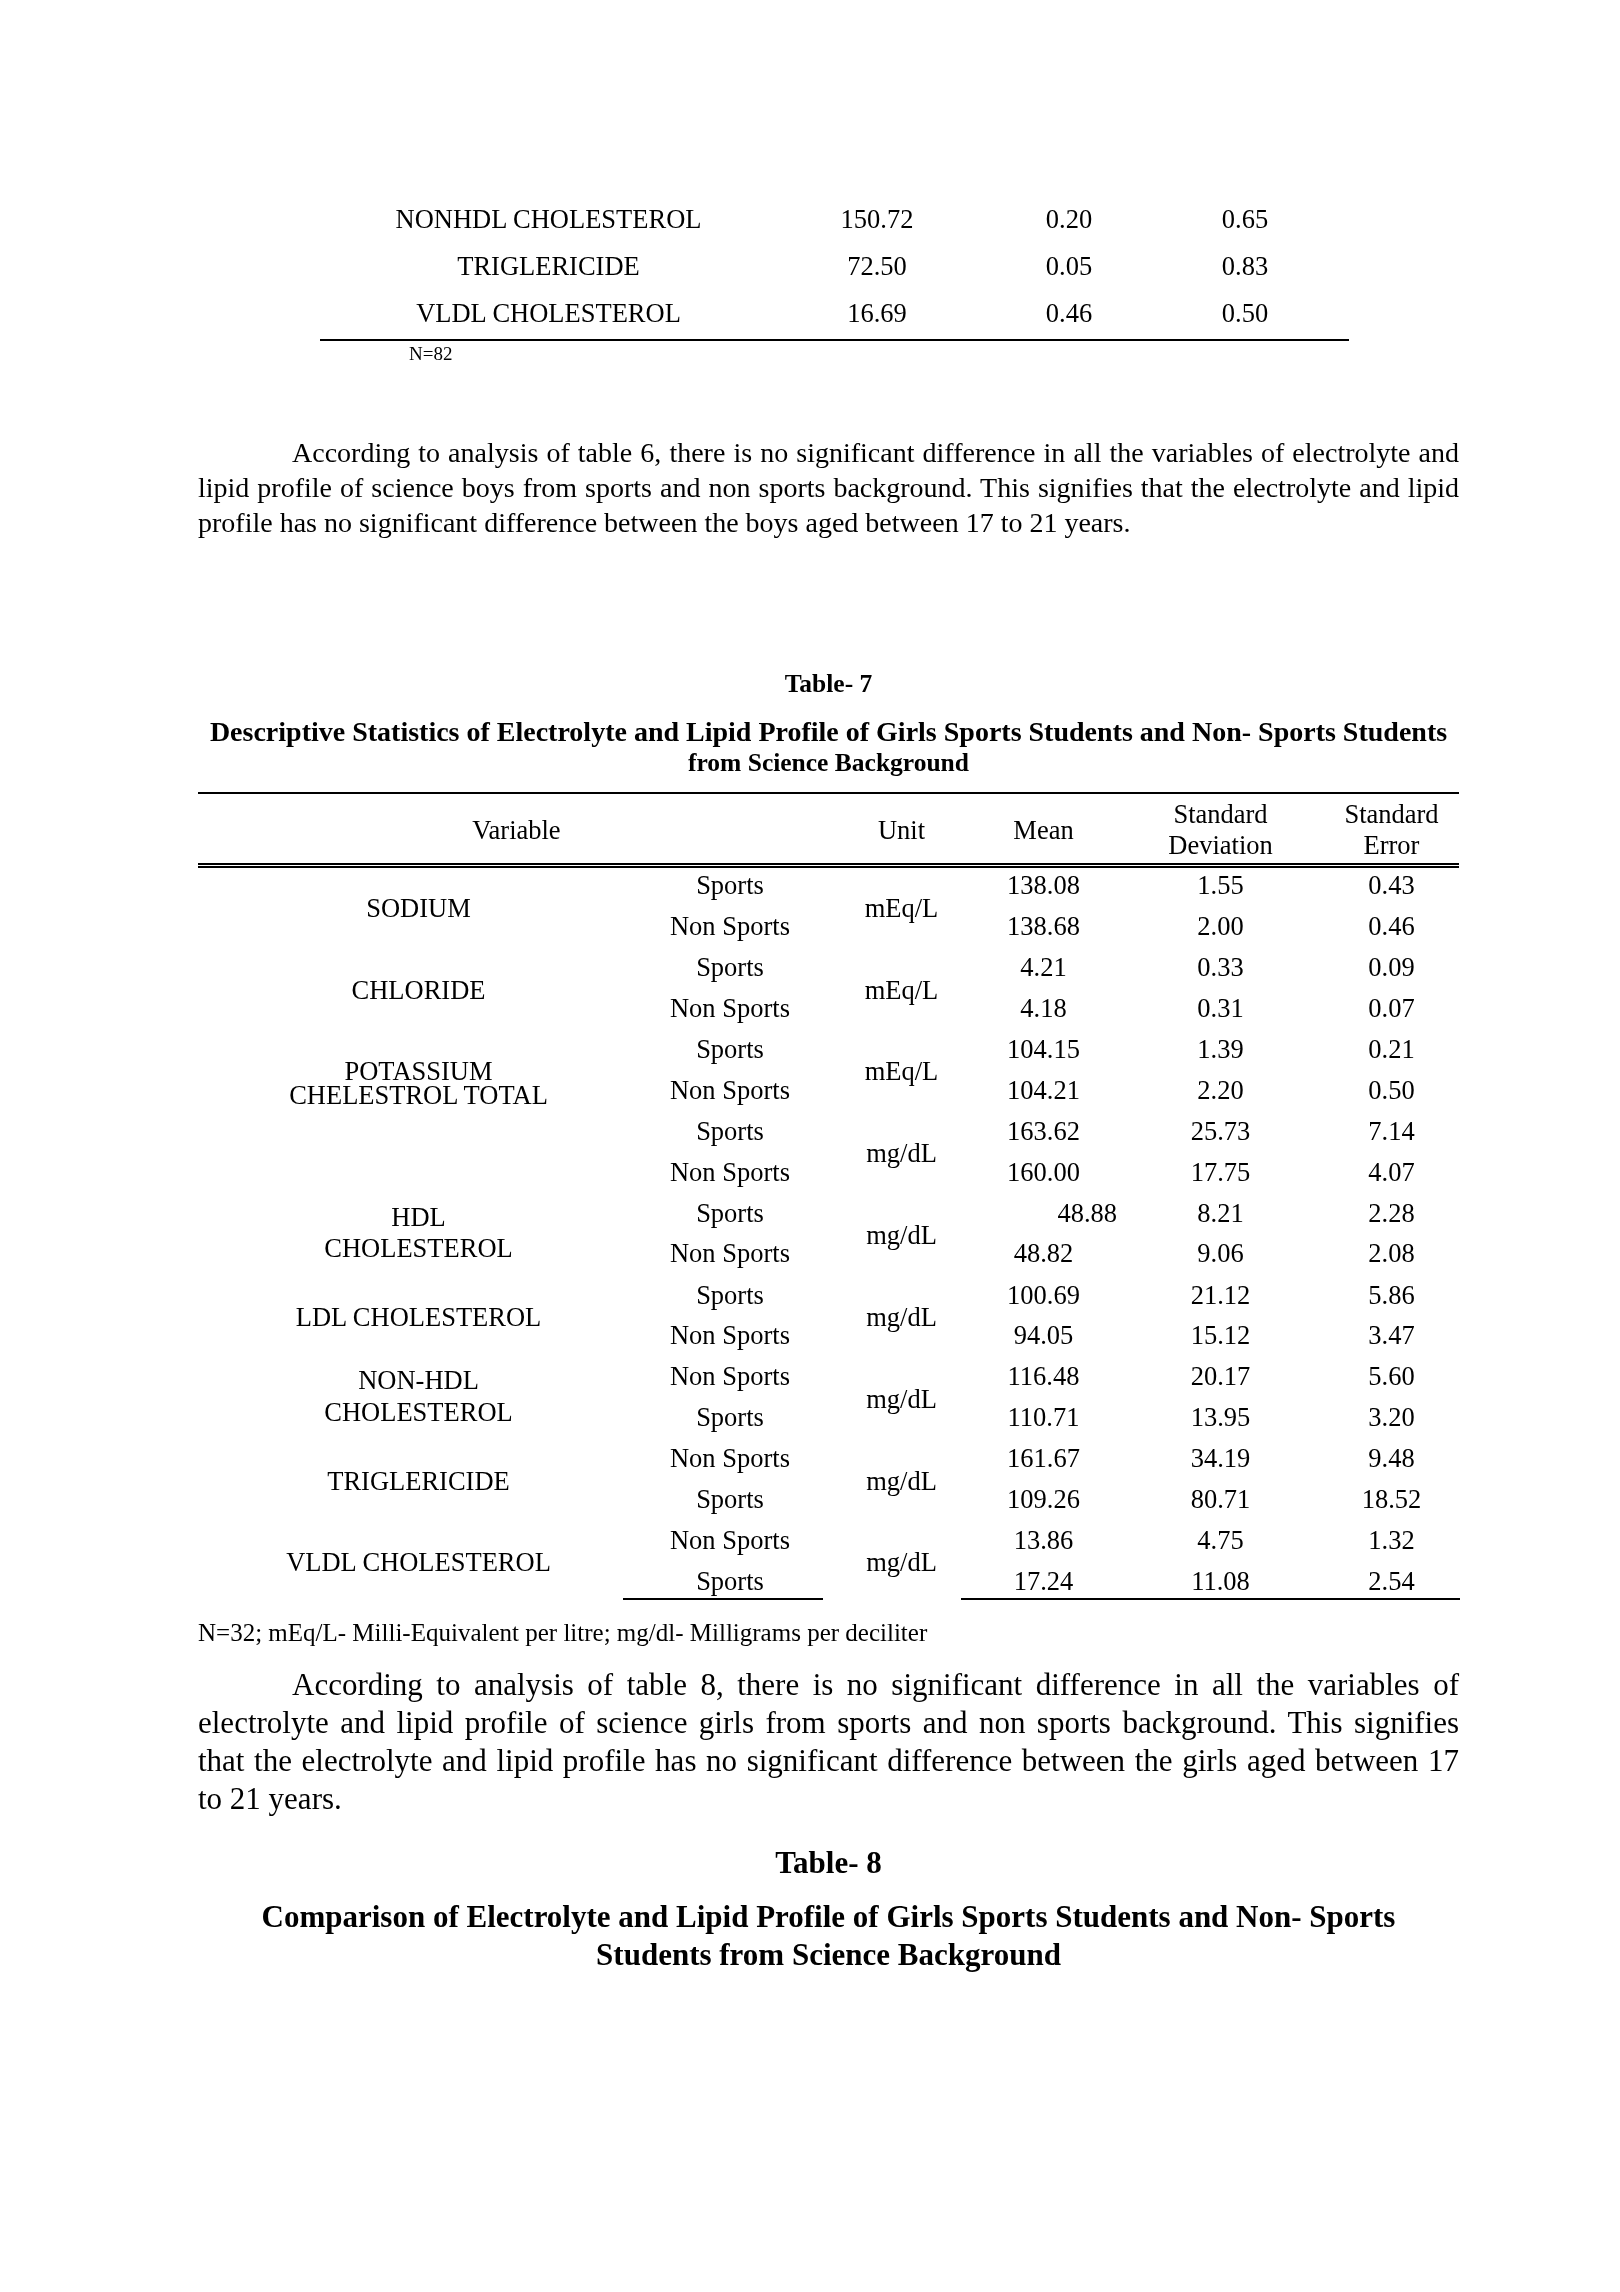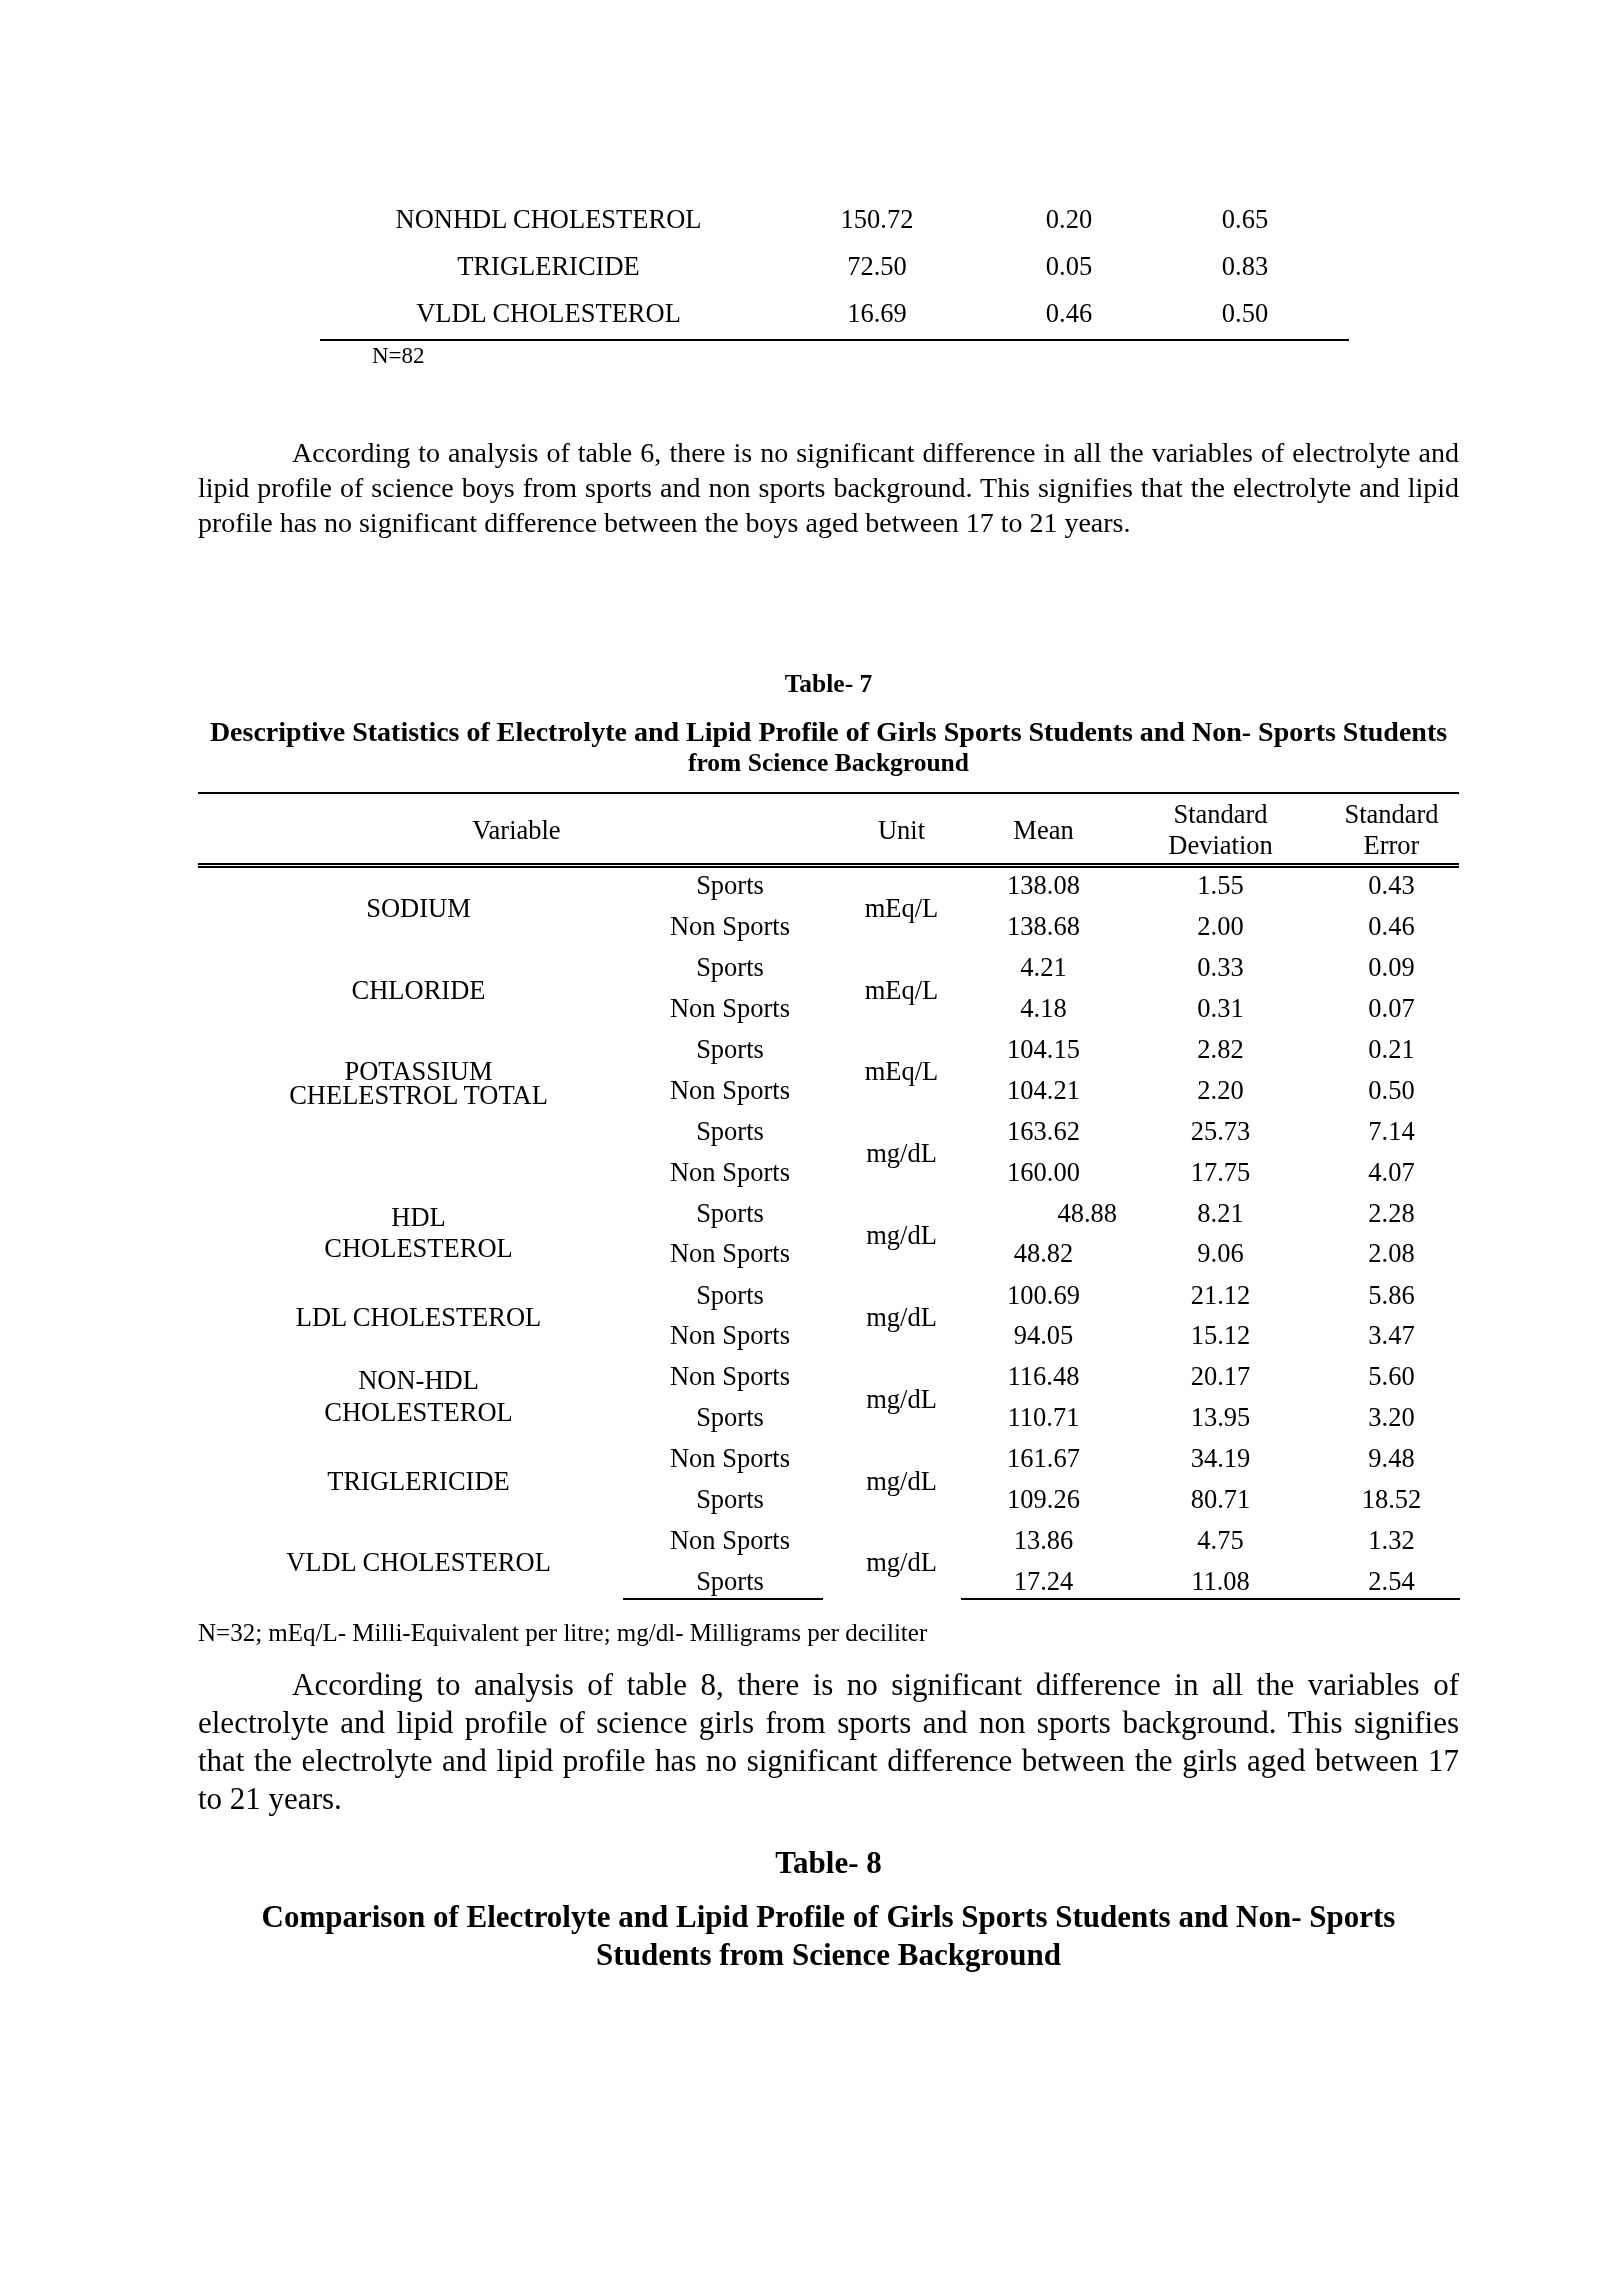--- a/index.html
+++ b/index.html
@@ -51,21 +51,21 @@
     <span class="t6-c2">0.05</span>
     <span class="t6-c3">0.83</span>
   </div>
   <div class="t6row" style="top:298px;">
     <span class="t6-var">VLDL CHOLESTEROL</span>
     <span class="t6-c1">16.69</span>
     <span class="t6-c2">0.46</span>
     <span class="t6-c3">0.50</span>
   </div>
   <div class="rule" style="left:320px; top:339px; width:1029px; height:2px;"></div>
-  <div class="abs" style="left:372px; top:343px; font-size:23px;">N=82</div>
+  <div class="abs" style="left:409px; top:343px; font-size:19px;">N=82</div>
 </div>
 
 <div class="para para1"><span class="indent"></span><span>According to analysis of table 6, there is no significant difference in all the variables of electrolyte and lipid profile of science boys from sports and non sports background. This signifies that the electrolyte and lipid profile has no significant difference between the boys aged between 17 to 21 years.</span></div>
 
 <div class="caption" style="top:669px; font-size:25.5px;">Table- 7</div>
 <div class="caption" style="top:716px; font-size:28px;">Descriptive Statistics of Electrolyte and Lipid Profile of Girls Sports Students and Non- Sports Students</div>
 <div class="caption" style="top:748px; font-size:25.5px;">from Science Background</div>
 
 <div>
   <div class="rule" style="left:198px; top:792px; width:1261px; height:2px;"></div>
@@ -95,21 +95,21 @@
       <div class="cell c-sd" style="top: 952px;">0.33</div>
       <div class="cell c-se" style="top: 952px;">0.09</div>
       <div class="cell c-grp" style="top: 993px;">Non Sports</div>
       <div class="cell c-mean" style="top: 993px;">4.18</div>
       <div class="cell c-sd" style="top: 993px;">0.31</div>
       <div class="cell c-se" style="top: 993px;">0.07</div>
       <div class="cell c-var" style="top: 1056px;">POTASSIUM</div>
       <div class="cell c-unit" style="top: 1056px;">mEq/L</div>
       <div class="cell c-grp" style="top: 1034px;">Sports</div>
       <div class="cell c-mean" style="top: 1034px;">104.15</div>
-      <div class="cell c-sd" style="top: 1034px;">2.82</div>
+      <div class="cell c-sd" style="top: 1034px;">1.39</div>
       <div class="cell c-se" style="top: 1034px;">0.21</div>
       <div class="cell c-grp" style="top: 1075px;">Non Sports</div>
       <div class="cell c-mean" style="top: 1075px;">104.21</div>
       <div class="cell c-sd" style="top: 1075px;">2.20</div>
       <div class="cell c-se" style="top: 1075px;">0.50</div>
       <div class="cell c-var" style="top: 1080px;">CHELESTROL TOTAL</div>
       <div class="cell c-unit" style="top: 1138px;">mg/dL</div>
       <div class="cell c-grp" style="top: 1116px;">Sports</div>
       <div class="cell c-mean" style="top: 1116px;">163.62</div>
       <div class="cell c-sd" style="top: 1116px;">25.73</div>

